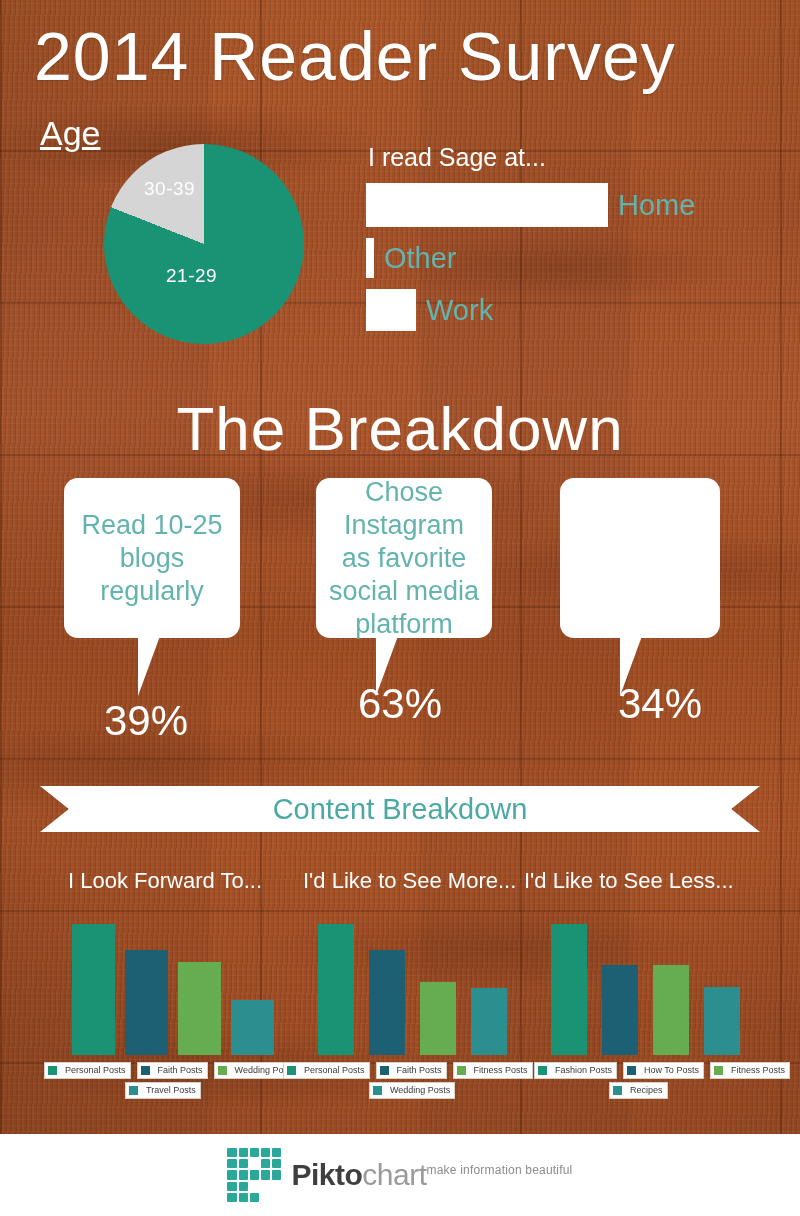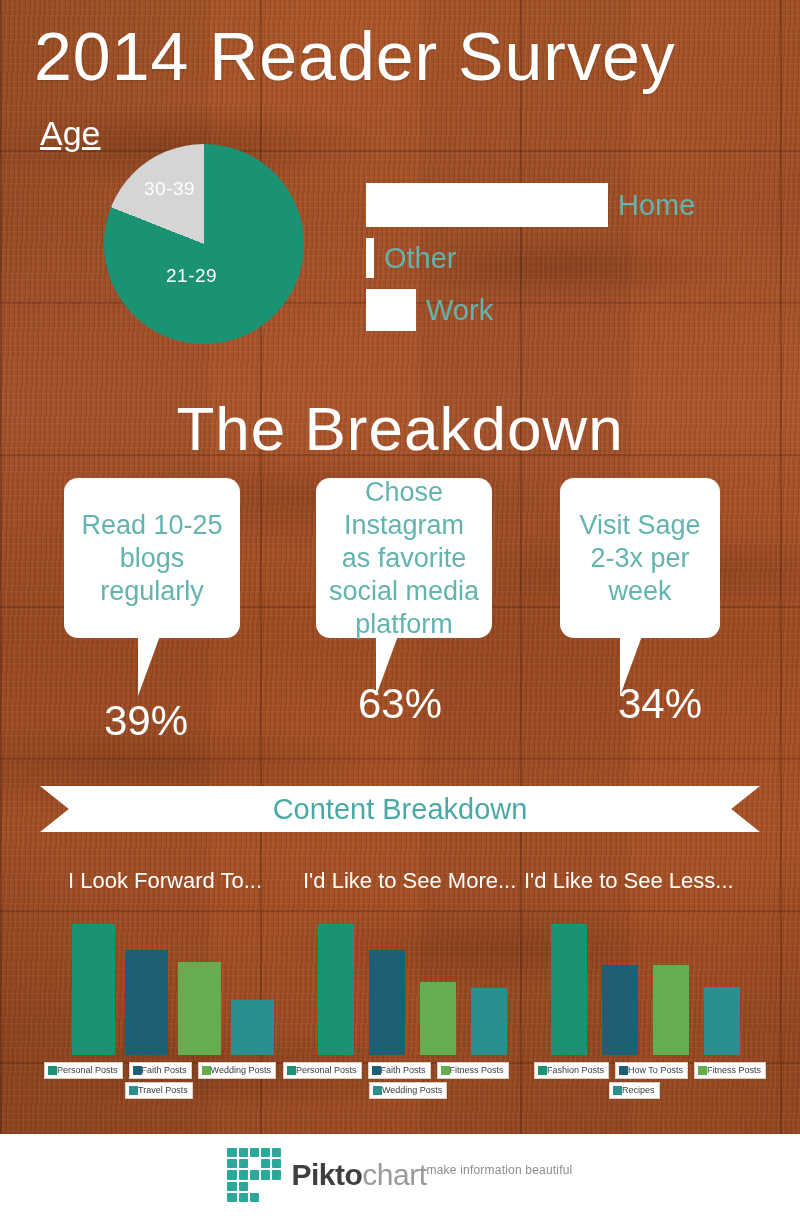--- a/index.html
+++ b/index.html
@@ -153,21 +153,21 @@
   }
   .bars-area{position:absolute;left:0;top:900px;width:800px;height:155px;}
   .bgroup{position:absolute;bottom:0;height:155px;}
   .bar{
     position:absolute;bottom:0;
   }
   .legend-area{position:absolute;left:0;top:1062px;width:800px;height:42px;}
   .legend-row{position:absolute;display:flex;gap:6px;align-items:flex-start;}
   .legend-chip{
     background:#ffffff;border:1px solid #d8d0c6;
-    display:flex;align-items:center;gap:0;
+    display:flex;align-items:center;gap:8px;
     padding:1px 4px 1px 3px;height:13px;box-sizing:content-box;
   }
   .legend-sw{width:9px;height:9px;display:block;}
   .legend-tx{font-size:9px;line-height:11px;color:#3a3a3a;white-space:nowrap;font-family:"Liberation Sans",sans-serif;}
 
   
   .footer{
     position:absolute;left:0;bottom:0;width:800px;height:82px;background:#ffffff;
     display:flex;align-items:center;justify-content:center;
   }
@@ -198,20 +198,21 @@
   <div class="title">2014 Reader Survey</div>
 
   <div class="age-label">Age</div>
 
   <div class="pie-wrap">
     <div class="pie" id="pie" style="--pie-a: #1a9274; --pie-b: #d5d5d5; --split: 291.6deg;"></div>
     <div class="pie-lbl pie-lbl-3039">30-39</div>
     <div class="pie-lbl pie-lbl-2129">21-29</div>
   </div>
 
+  <div class="read-title">I read Sage at...</div>
   <div class="hbars" id="hbars">
       <div class="hbar-row r1">
         <div class="hbar" style="width: 242px; background: rgb(255, 255, 255);"></div>
         <div class="hbar-lbl" style="left: 252px; color: rgb(99, 179, 174);">Home</div>
       </div>
       <div class="hbar-row r3">
         <div class="hbar" style="width: 8px; background: rgb(255, 255, 255);"></div>
         <div class="hbar-lbl" style="left: 18px; color: rgb(99, 179, 174);">Other</div>
       </div>
       <div class="hbar-row r2">
@@ -227,21 +228,20 @@
         <div class="bubble-text">Read 10-25 blogs regularly</div>
         <span class="tail" style="left: 74px; top: 158px;"></span>
       </div>
       <div class="pct" style="left: 104px; top: 697px;">39%</div>
       <div class="bubble" style="left: 316px; top: 478px; width: 176px; height: 160px;">
         <div class="bubble-text">Chose Instagram as favorite social media platform</div>
         <span class="tail" style="left: 60px; top: 158px;"></span>
       </div>
       <div class="pct" style="left: 358px; top: 680px;">63%</div>
       <div class="bubble" style="left: 560px; top: 478px; width: 160px; height: 160px;">
-        <div class="bubble-text">Visit Sage 2-3x per week</div>
         <span class="tail" style="left: 60px; top: 158px;"></span>
       </div>
       <div class="pct" style="left: 618px; top: 680px;">34%</div>
     </div>
 
   <div class="ribbon">
     <span class="ribbon-text">Content Breakdown</span>
   </div>
 
   <div class="chart-titles" id="chart-titles">

